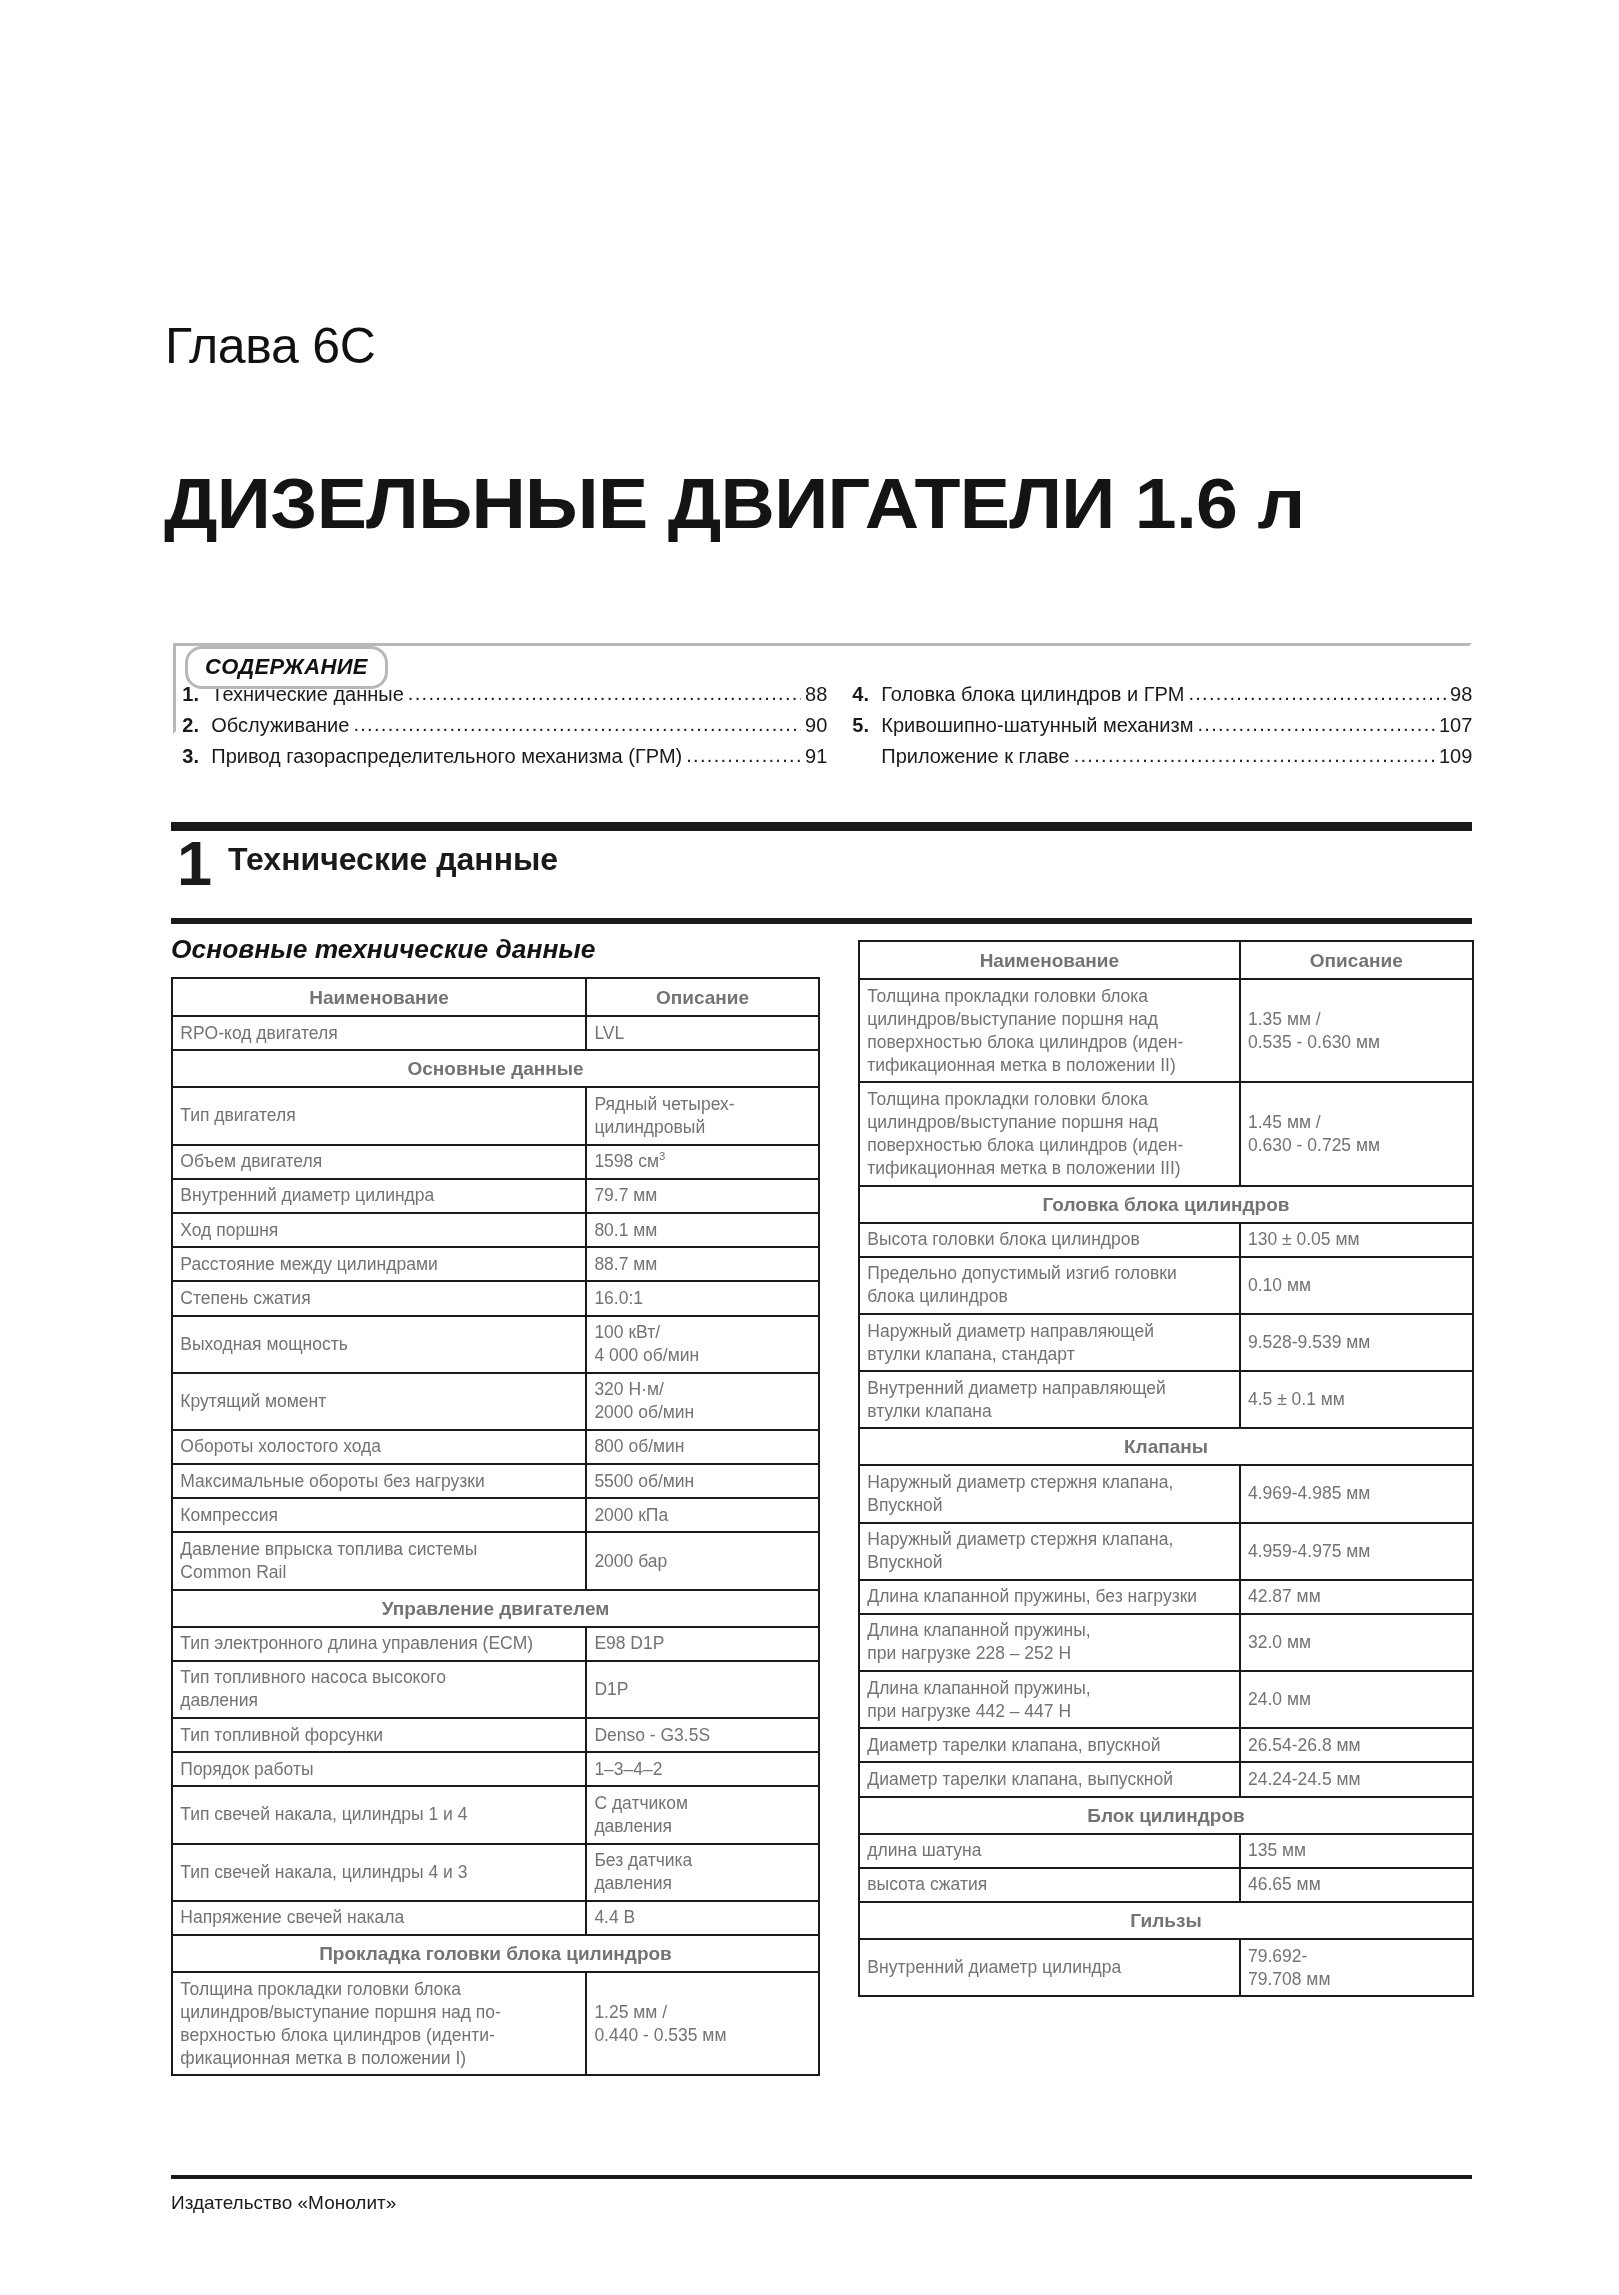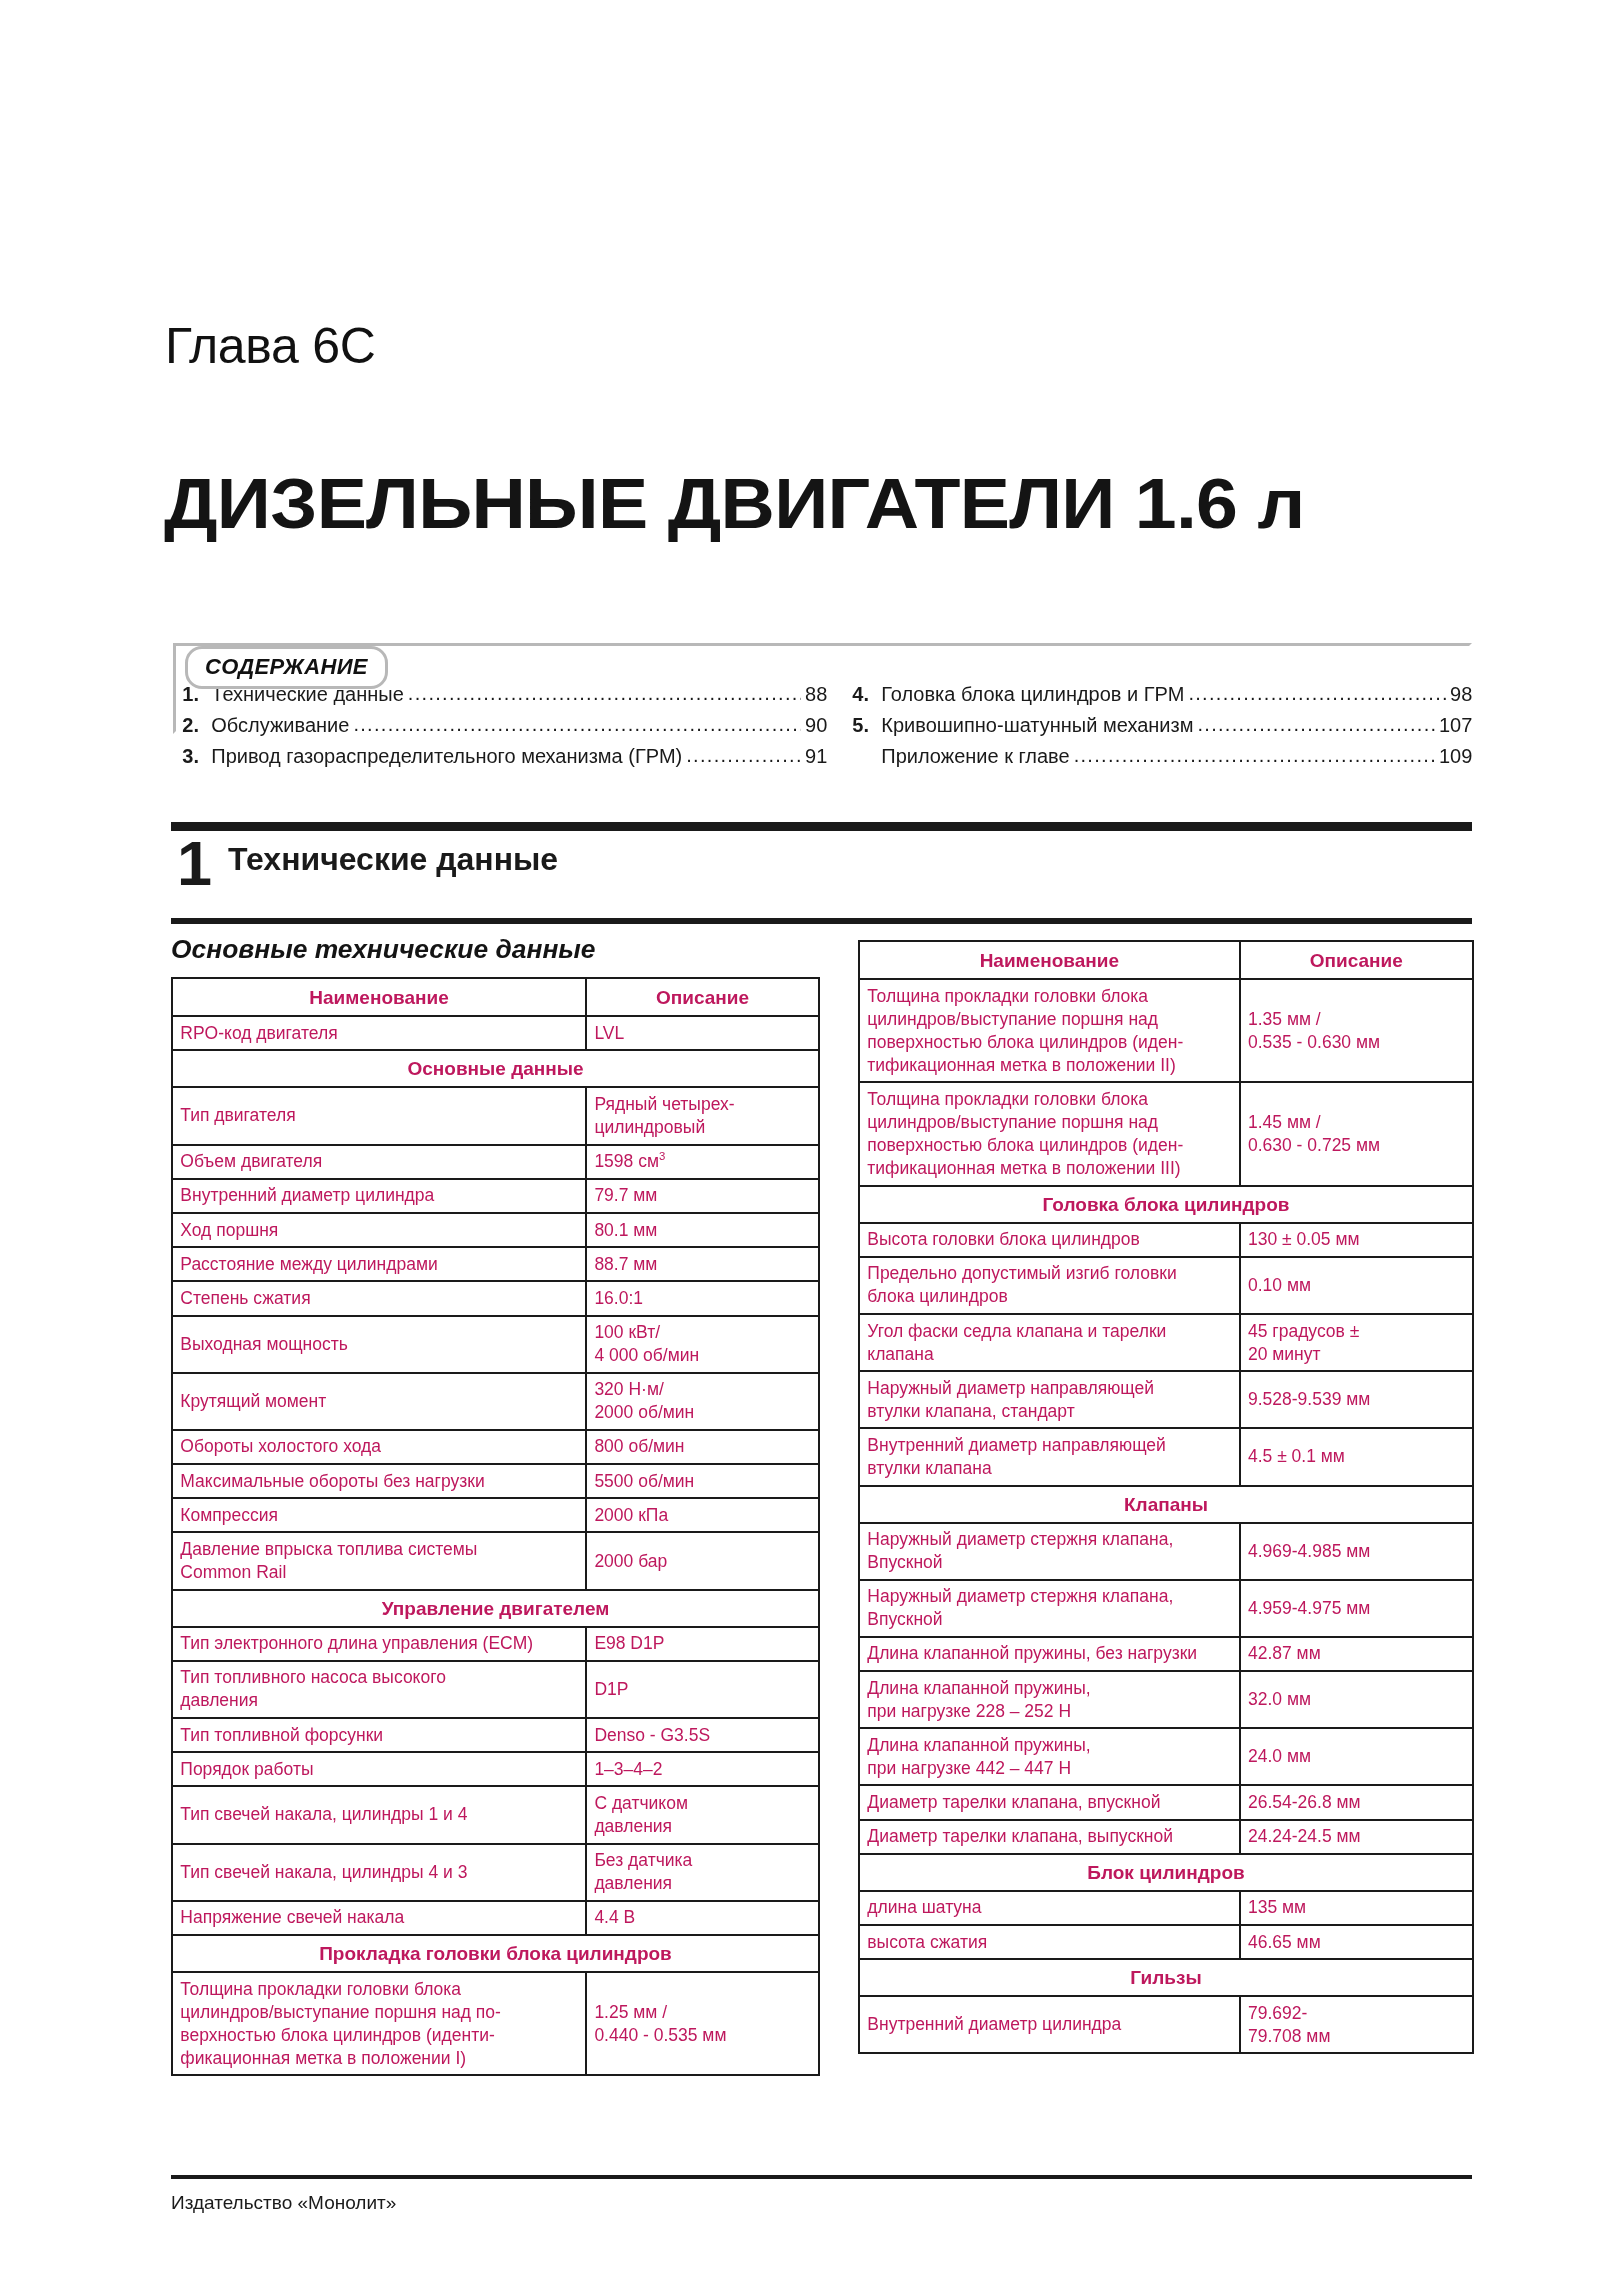--- a/index.html
+++ b/index.html
@@ -181,21 +181,21 @@
   
   .tbl-wrap { position: absolute; }
   .tbl-wrap.left  { left: 171px;  top: 977px; width: 649px; }
   .tbl-wrap.right { left: 858px; top: 940px; width: 616px; }
 
   table.spec {
     border-collapse: collapse;
     width: 100%;
     table-layout: fixed;
     font-size: 17.5px;
-    color: #be185d;
+    color: #737373;
   }
   table.spec td, table.spec th {
     border: 2px solid #1a1a1a;
     padding: 4.6px 7.3px;
     vertical-align: middle;
     line-height: 23px;
     font-weight: 400;
   }
   table.spec th {
     text-align: center;
@@ -431,24 +431,20 @@
           </tr>
           <tr>
             <td class="name">Высота головки блока цилиндров</td>
             <td class="val">130 ± 0.05 мм</td>
           </tr>
           <tr>
             <td class="name">Предельно допустимый изгиб головки<br>блока цилиндров</td>
             <td class="val">0.10 мм</td>
           </tr>
           <tr>
-            <td class="name">Угол фаски седла клапана и тарелки<br>клапана</td>
-            <td class="val">45 градусов ±<br>20 минут</td>
-          </tr>
-          <tr>
             <td class="name">Наружный диаметр направляющей<br>втулки клапана, стандарт</td>
             <td class="val">9.528-9.539 мм</td>
           </tr>
           <tr>
             <td class="name">Внутренний диаметр направляющей<br>втулки клапана</td>
             <td class="val">4.5 ± 0.1 мм</td>
           </tr>
           <tr>
             <td class="section-head" colspan="2">Клапаны</td>
           </tr>

